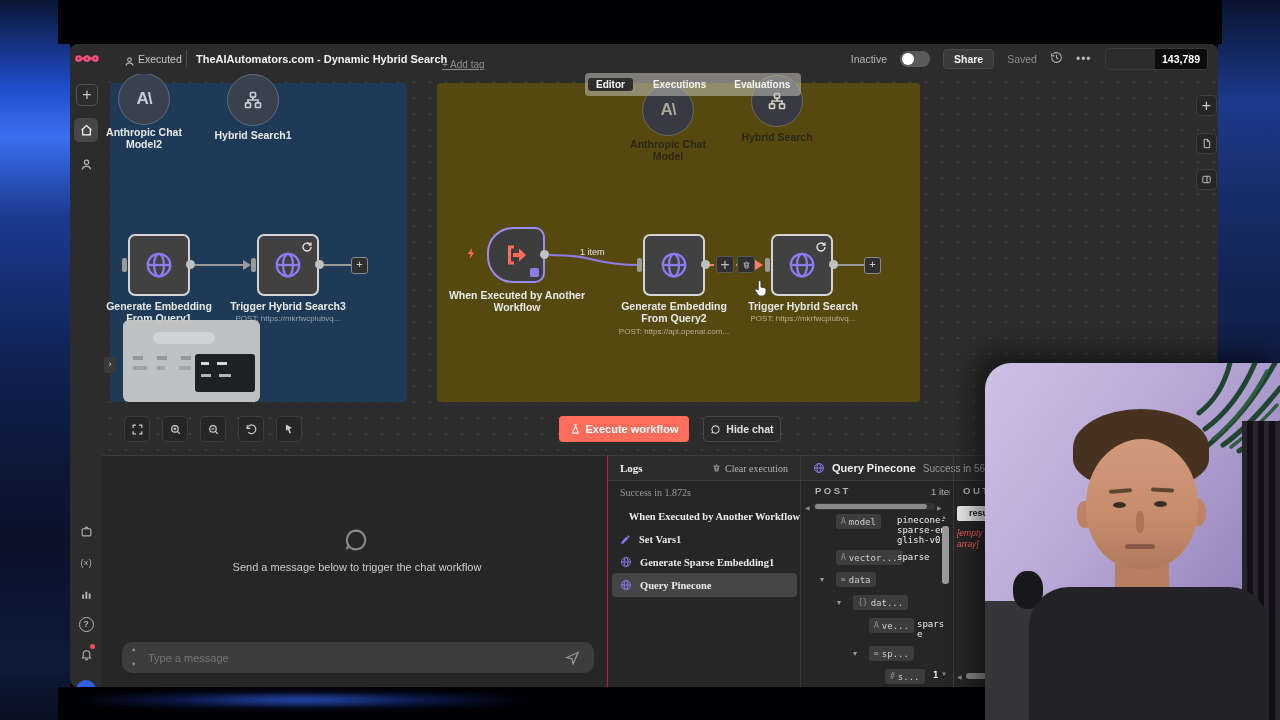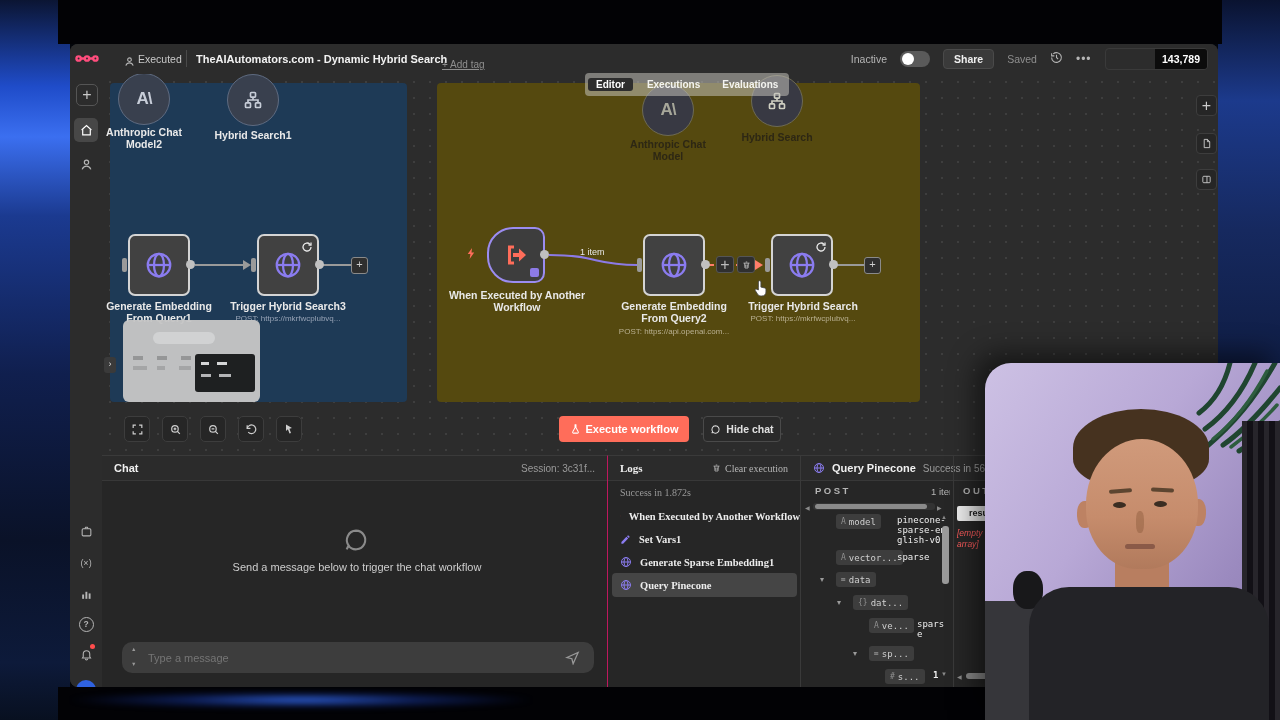--- a/index.html
+++ b/index.html
@@ -59,21 +59,21 @@
   .ai-glyph{font-weight:bold;font-size:17px;letter-spacing:-1px;}
   .refresh-badge{position:absolute;width:13px;height:13px;color:#e8e8e8;}
   
   .tool-btn{position:absolute;top:342px;width:26px;height:26px;background:#262626;border:1px solid #3d3d3d;border-radius:5px;
     display:flex;align-items:center;justify-content:center;color:#cfcfcf;box-sizing:border-box;}
   .exec-btn{position:absolute;left:457px;top:342px;width:130px;height:26px;background:#ff6d5a;border-radius:4px;
     display:flex;align-items:center;justify-content:center;gap:5px;color:#fff;font-size:11px;font-weight:bold;}
   .hide-chat-btn{position:absolute;left:601px;top:342px;width:78px;height:26px;background:#2a2a2a;border:1px solid #4a4a4a;
     border-radius:4px;display:flex;align-items:center;justify-content:center;gap:5px;color:#e0e0e0;font-size:10.5px;font-weight:bold;box-sizing:border-box;}
   
-  .tabsbar{left:515px;top:29px;height:19px;display:flex;align-items:center;gap:6px;padding:2px 3px;
+  .tabsbar{left:515px;top:29px;height:19px;display:flex;align-items:center;gap:12px;padding:2px 3px;
     background:rgba(195,193,185,.55);border-radius:4px;}
   .tab{font-size:10px;font-weight:bold;color:#f4f4f0;padding:1px 8px;border-radius:3px;}
   .tab.active{background:#2d2d2d;color:#fff;}
   
   .rc-btn{position:absolute;left:1126px;width:21px;height:21px;background:#262626;border:1px solid #3d3d3d;border-radius:4px;
     display:flex;align-items:center;justify-content:center;color:#ccc;box-sizing:border-box;}
   
   .panel{position:absolute;top:411px;height:232px;background:#262626;border-top:1px solid #3a3a3a;box-sizing:border-box;}
   .panel-header{display:flex;align-items:center;height:24px;padding:0 12px;background:#2b2b2b;border-bottom:1px solid #383838;}
   .ph-title{font-size:11px;font-weight:bold;color:#f0f0f0;}
@@ -408,24 +408,20 @@
         </svg>
     </div>
     <div class="rc-btn" style="top:125px;">
       <svg width="11" height="11" viewBox="0 0 24 24" fill="none" stroke="#ccc" stroke-width="2">
           <rect x="4" y="5" width="16" height="14" rx="2"></rect>
           <path d="M13 5v14"></path>
         </svg>
     </div>
 
     <div class="panel" style="left:32px;width:505px;">
-      <div class="panel-header">
-        <span class="ph-title">Chat</span>
-        <span class="ph-dim" style="margin-left:auto;">Session: 3c31f...</span>
-      </div>
       <span class="abs" style="left:240px;top:70px;">
         <svg width="28" height="28" viewBox="0 0 24 24" fill="none" stroke="#8a8a8a" stroke-width="1.8">
             <path d="M12 4a8 8 0 1 1-6.5 12.8L4 20l1.8-3.2A8 8 0 0 1 12 4z"></path>
           </svg>
       </span>
       <div class="abs" style="left:130px;top:104px;width:250px;text-align:center;font-size:11px;color:#cdcdcd;line-height:15px;">Send a message below to trigger the chat workflow</div>
       <div class="chat-input">
         <span class="abs" style="left:9px;top:5px;font-size:5.5px;color:#999;line-height:5px;">▲</span>
         <span class="abs" style="left:9px;top:20px;font-size:5.5px;color:#999;line-height:5px;">▼</span>
         <input class="abs" style="left: 24px; top: 4px; width: 390px; height: 22px; background: transparent; border: none; outline: none; color: rgb(207, 207, 207); font-size: 11px; font-family: &quot;Liberation Sans&quot;, sans-serif;" placeholder="Type a message">

